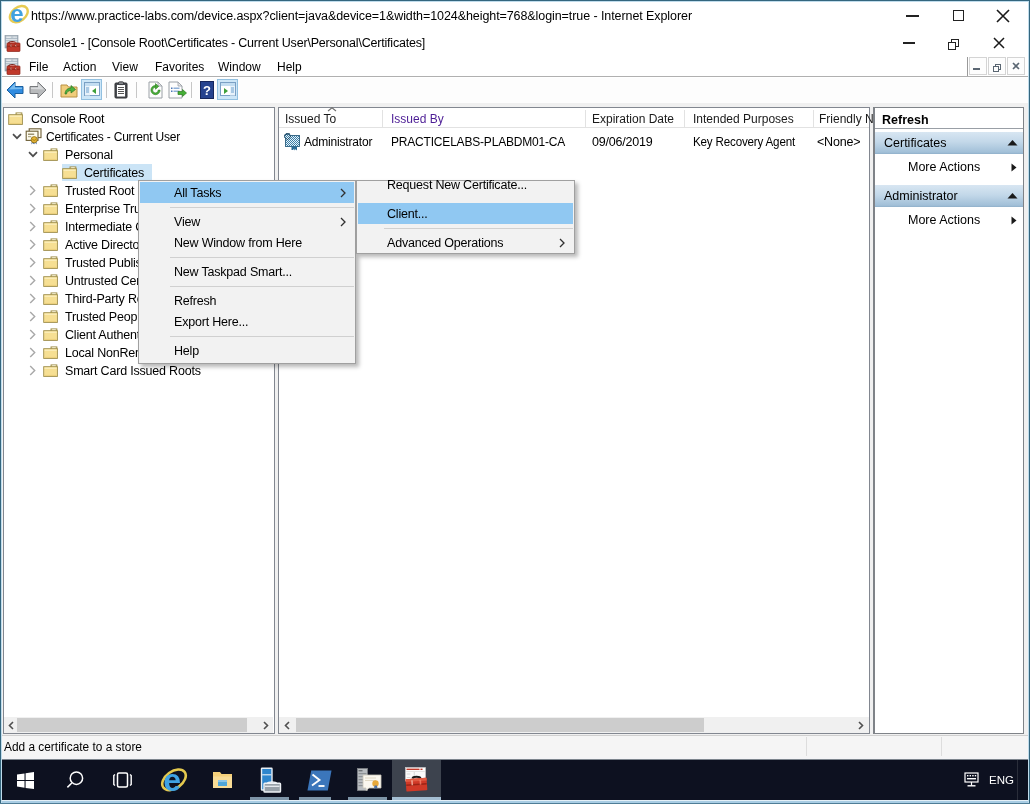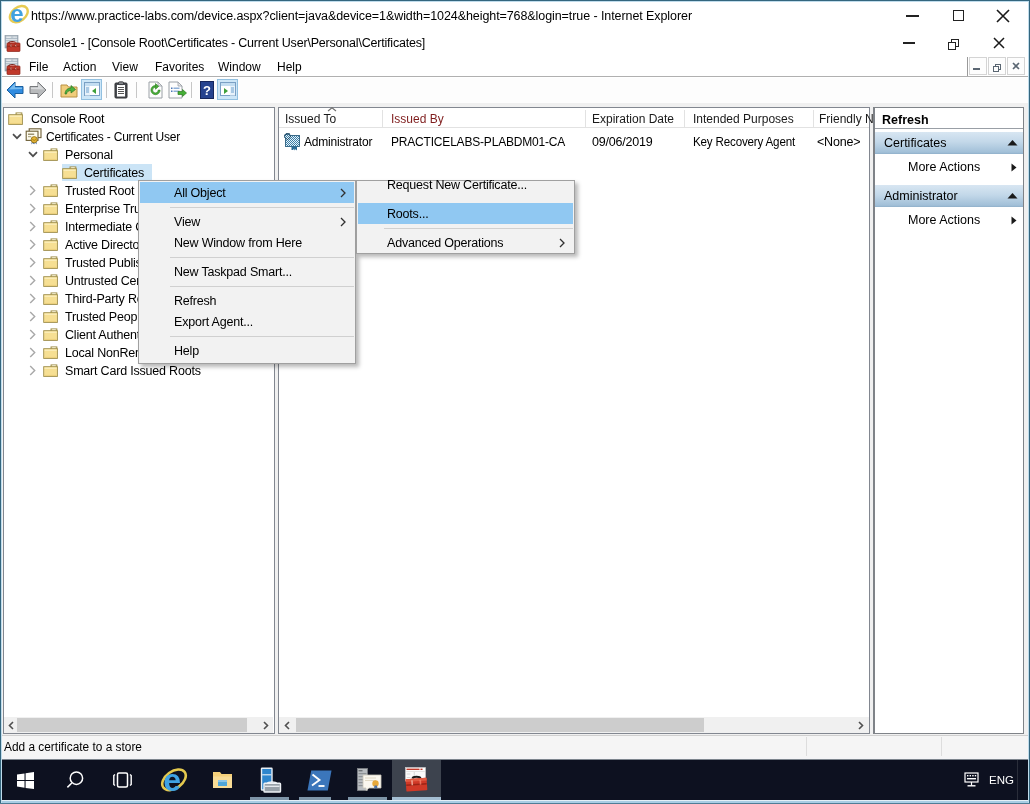--- a/index.html
+++ b/index.html
@@ -345,21 +345,21 @@
   </svg>
 
 <div class="abs" style="left:278px;top:107px;width:592px;height:627px;background:#fff;border:1px solid #828790"></div>
 <div class="abs" style="left:279px;top:108px;width:590px;height:609px;overflow:hidden;background:#fff"></div>
 <div class="abs" style="left:382px;top:110px;width:1px;height:17px;background:#e2e2e2"></div>
 <div class="abs" style="left:585px;top:110px;width:1px;height:17px;background:#e2e2e2"></div>
 <div class="abs" style="left:684px;top:110px;width:1px;height:17px;background:#e2e2e2"></div>
 <div class="abs" style="left:813px;top:110px;width:1px;height:17px;background:#e2e2e2"></div>
 <div class="abs" style="left:279px;top:127px;width:590px;height:1px;background:#e2e2e2"></div>
 <div class="txt" style="left:285px;top:113px;color:#1a1a1a">Issued To</div>
-<div class="txt" style="left:391px;top:113px;color:#7f1d1d">Issued By</div>
+<div class="txt" style="left:391px;top:113px;color:#4c1d95">Issued By</div>
 <div class="txt" style="left:592px;top:113px;color:#1a1a1a">Expiration Date</div>
 <div class="txt" style="left:693px;top:113px;color:#1a1a1a">Intended Purposes</div>
 <div class="txt" style="left:819px;top:113px;color:#1a1a1a">Friendly N</div>
 <svg class="abs" style="left:327px;top:107px" width="10" height="5" viewBox="0 0 10 5">
     <polyline points="1,4 5,0.8 9,4" fill="none" stroke="#707070" stroke-width="1.2"></polyline>
   </svg>
 <svg class="abs" style="left:283px;top:132px" width="18" height="19" viewBox="0 0 18 19">
 <defs>
       <pattern id="bluechk" width="2" height="2" patternUnits="userSpaceOnUse">
         <rect width="2" height="2" fill="#3c7da6"></rect>
@@ -502,38 +502,38 @@
 <line x1="3.5" y1="13.8" x2="11.5" y2="13.8" stroke="#fff" stroke-width="1.4"></line>
 </svg>
 <div class="txt" style="left:989px;top:775px;color:#fff;font-size:11.5px">ENG</div>
 <div class="abs" style="left:1017px;top:760px;width:1px;height:40px;background:#2a2e3a"></div>
 <div class="abs" style="left:2px;top:800px;width:1026px;height:1px;background:#e2eff7"></div>
 <div class="abs" style="left:2px;top:801px;width:1026px;height:2px;background:#a9cde4"></div>
 <div class="abs" style="left:0px;top:803px;width:1030px;height:1px;background:#4e7d96"></div>
 
 <div class="abs" style="left:138px;top:180px;width:218px;height:184px;background:#f2f2f2;border:1px solid #a0a0a0;box-shadow:3px 3px 4px rgba(0,0,0,0.28)"></div>
 <div class="abs" style="left:140px;top:182px;width:214px;height:21px;background:#90c8f2"></div>
-<div class="txt" style="left:174px;top:187px;font-size:12.5px;letter-spacing:-0.2px">All Object</div>
+<div class="txt" style="left:174px;top:187px;font-size:12.5px;letter-spacing:-0.2px">All Tasks</div>
 <svg class="abs" style="left:340px;top:188px" width="6" height="10" viewBox="0 0 6 10">
     <polyline points="1,1 5,5 1,9" fill="none" stroke="#303030" stroke-width="1.3"></polyline>
   </svg>
 <div class="txt" style="left:174px;top:216px;font-size:12.5px;letter-spacing:-0.2px">View</div>
 <svg class="abs" style="left:340px;top:217px" width="6" height="10" viewBox="0 0 6 10">
     <polyline points="1,1 5,5 1,9" fill="none" stroke="#303030" stroke-width="1.3"></polyline>
   </svg>
 <div class="txt" style="left:174px;top:237px;font-size:12.5px;letter-spacing:-0.2px">New Window from Here</div>
 <div class="txt" style="left:174px;top:266px;font-size:12.5px;letter-spacing:-0.2px">New Taskpad Smart...</div>
 <div class="txt" style="left:174px;top:295px;font-size:12.5px;letter-spacing:-0.2px">Refresh</div>
-<div class="txt" style="left:174px;top:316px;font-size:12.5px;letter-spacing:-0.2px">Export Agent...</div>
+<div class="txt" style="left:174px;top:316px;font-size:12.5px;letter-spacing:-0.2px">Export Here...</div>
 <div class="txt" style="left:174px;top:345px;font-size:12.5px;letter-spacing:-0.2px">Help</div>
 <div class="abs" style="left:170px;top:207px;width:184px;height:1px;background:#d0d0d0"></div>
 <div class="abs" style="left:170px;top:257px;width:184px;height:1px;background:#d0d0d0"></div>
 <div class="abs" style="left:170px;top:286px;width:184px;height:1px;background:#d0d0d0"></div>
 <div class="abs" style="left:170px;top:336px;width:184px;height:1px;background:#d0d0d0"></div>
 <div class="abs" style="left:356px;top:180px;width:219px;height:74px;background:#f2f2f2;border:1px solid #a0a0a0;box-shadow:3px 3px 4px rgba(0,0,0,0.28)"></div>
 <div class="abs" style="left:358px;top:203px;width:215px;height:21px;background:#90c8f2"></div>
 <div class="txt" style="left:387px;top:179px;font-size:12.5px;letter-spacing:-0.2px">Request New Certificate...</div>
-<div class="txt" style="left:387px;top:208px;font-size:12.5px;letter-spacing:-0.2px">Roots...</div>
+<div class="txt" style="left:387px;top:208px;font-size:12.5px;letter-spacing:-0.2px">Client...</div>
 <div class="abs" style="left:384px;top:228px;width:189px;height:1px;background:#d0d0d0"></div>
 <div class="txt" style="left:387px;top:237px;font-size:12.5px;letter-spacing:-0.2px">Advanced Operations</div>
 <svg class="abs" style="left:559px;top:238px" width="6" height="10" viewBox="0 0 6 10">
     <polyline points="1,1 5,5 1,9" fill="none" stroke="#303030" stroke-width="1.3"></polyline>
   </svg>
 
 </body></html>

